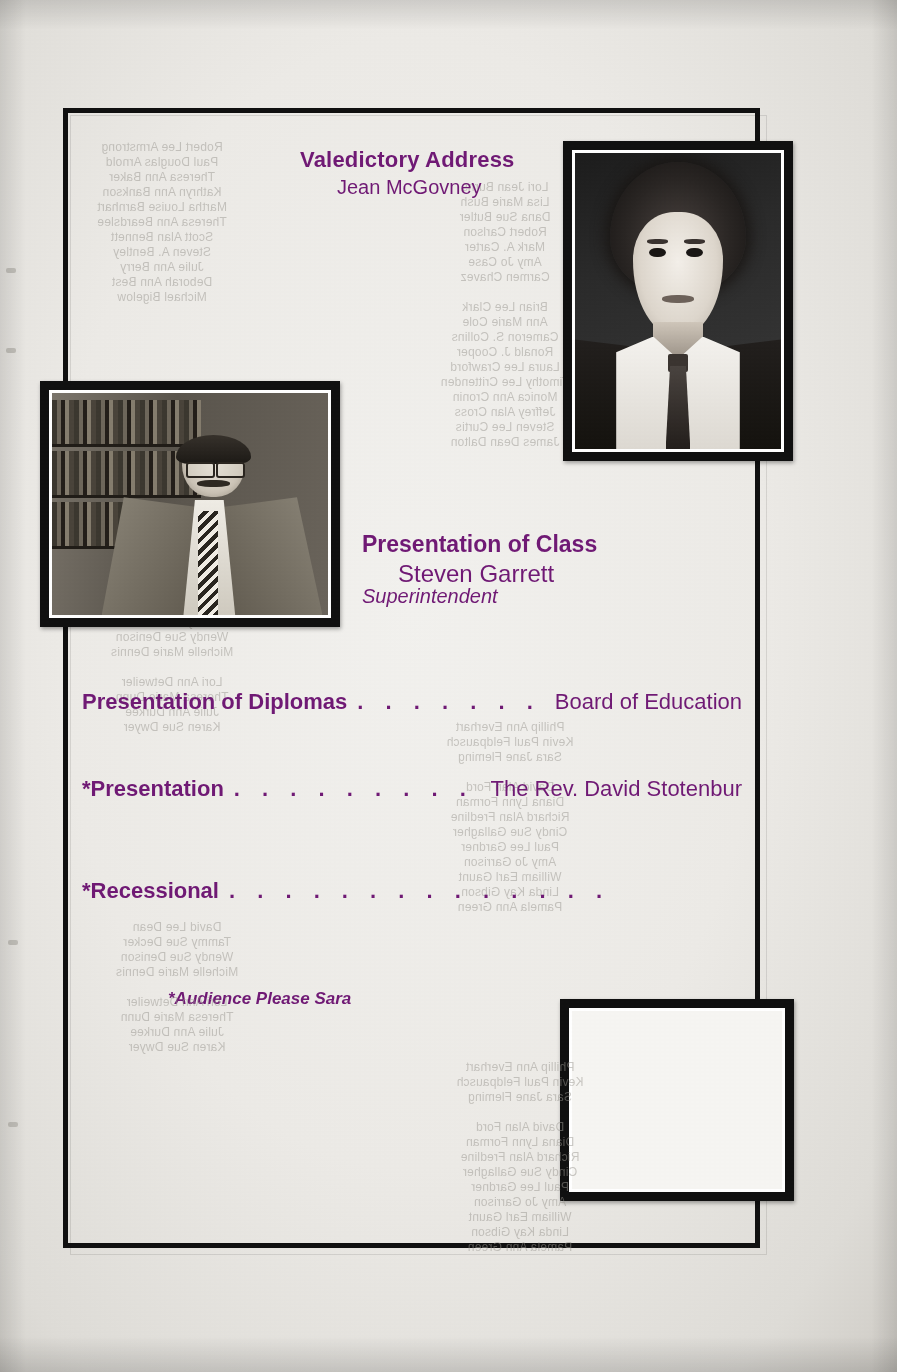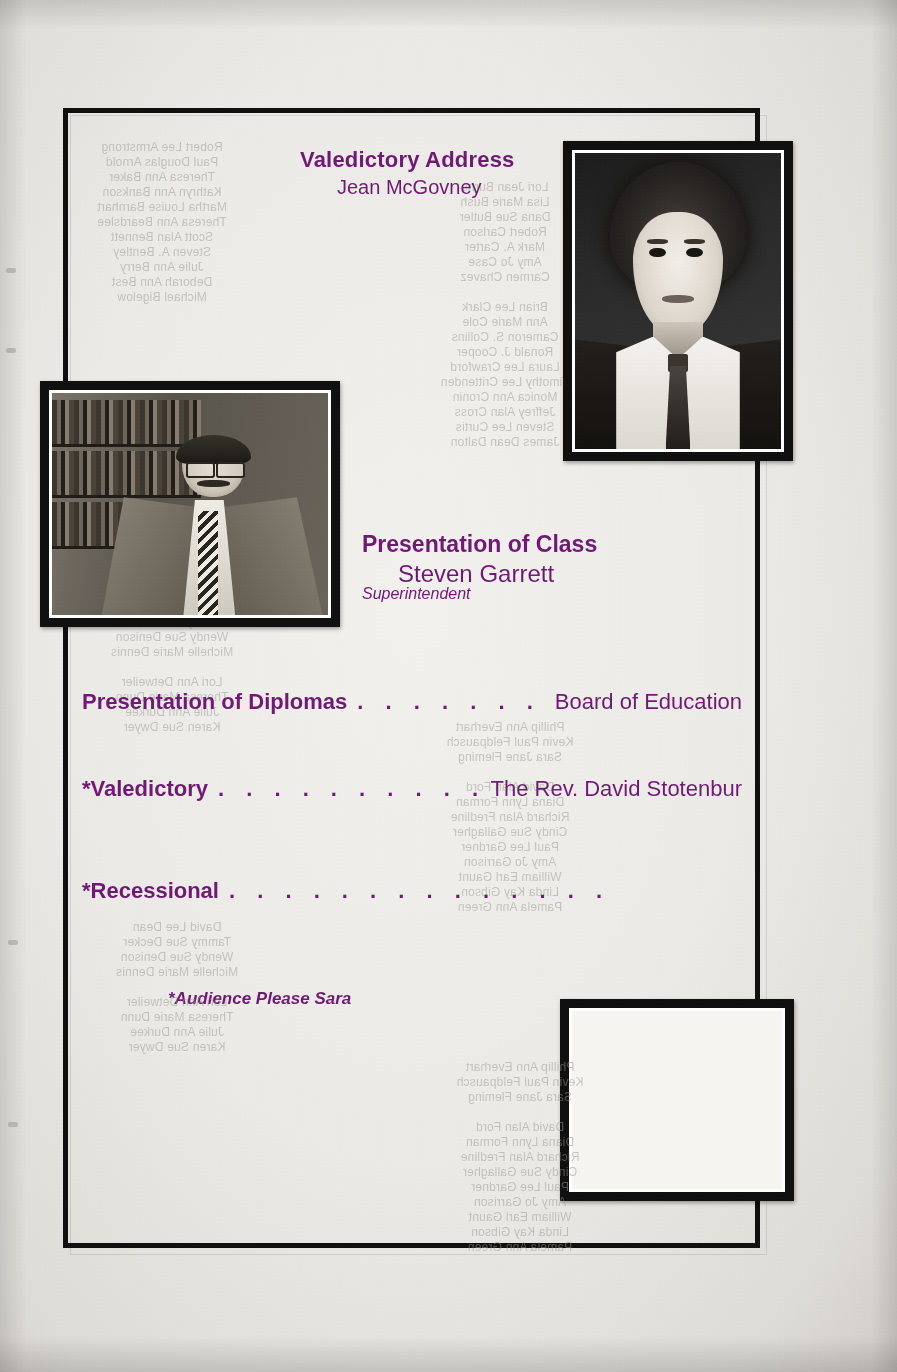--- a/index.html
+++ b/index.html
@@ -269,21 +269,21 @@
     left: 362px; top: 531px;
     font-size: 23px; font-weight: bold;
   }
   .pres-class-name {
     left: 362px; top: 560px;
     font-size: 24px;
     margin-left: 36px;
   }
   .pres-class-role {
     left: 362px; top: 585px;
-    font-size: 16px; font-style: italic;
+    font-size: 20px; font-style: italic;
   }
 
   .row {
     position: absolute;
     display: flex;
     align-items: baseline;
     width: 660px;
     left: 82px;
   }
   .row .lbl {
@@ -449,21 +449,21 @@
     <div class="line pres-class-name">Steven Garrett</div>
     <div class="line pres-class-role">Superintendent</div>
 
     <div class="row r1">
       <span class="lbl">Presentation of Diplomas</span>
       <span class="dots">. . . . . . . . .</span>
       <span class="val">Board of Education</span>
     </div>
 
     <div class="row r2">
-      <span class="lbl">*Valedictory</span>
+      <span class="lbl">*Presentation</span>
       <span class="dots">. . . . . . . . . . . . . .</span>
       <span class="val">The Rev. David Stotenbur</span>
     </div>
 
     <div class="row r3">
       <span class="lbl">*Recessional</span>
       <span class="dots">. . . . . . . . . . . . . .</span>
     </div>
 
     <div class="line audience-note">*Audience Please Sara</div>

